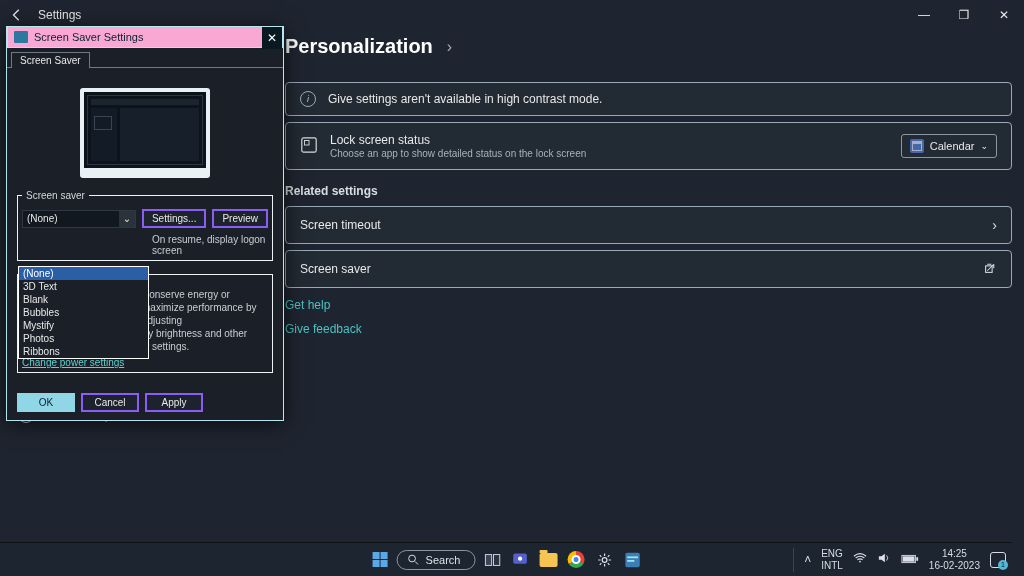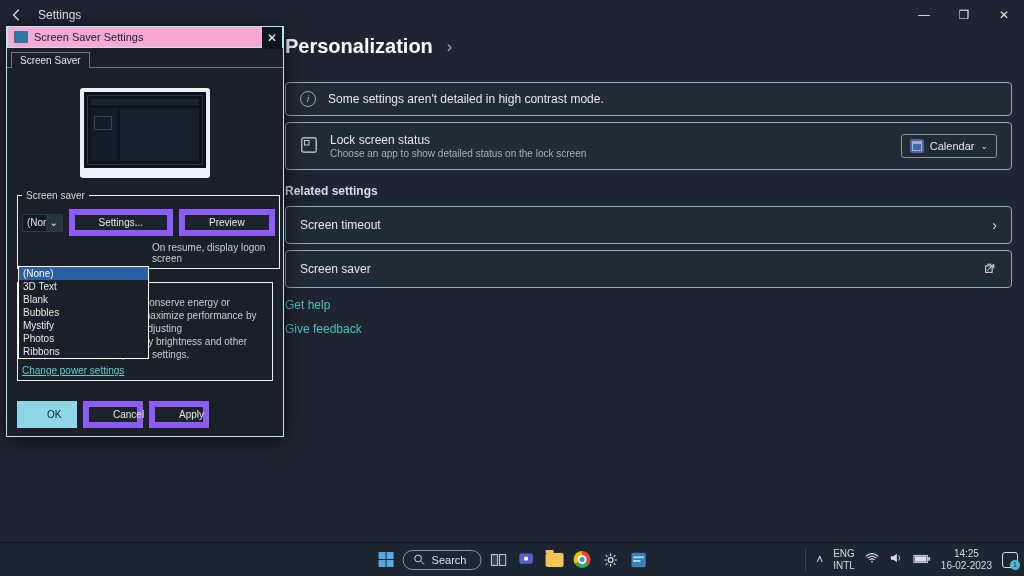--- a/index.html
+++ b/index.html
@@ -50,35 +50,35 @@
   .mon-inner .a{position:absolute; top:3px; left:3px; right:3px; height:6px; background:#1a2530;}
   .mon-inner .b{position:absolute; top:12px; left:3px; width:26px; bottom:3px; background:#131c26;}
   .mon-inner .c{position:absolute; top:12px; left:32px; right:3px; bottom:3px; background:#161f2a;}
   .mon-inner .d{position:absolute; top:20px; left:6px; width:18px; height:14px; border:1px solid #3a4552;}
 
   fieldset { border:1px solid #eef3f6; padding: 8px 4px 4px; font-size:10px; margin-bottom:8px;}
   legend { padding: 0 4px; font-size:10px; color:#d2d6da;}
   .ss-row { display:flex; gap:6px; align-items:center; margin-bottom:6px;}
   .combo { flex:1; height:18px; background:#111820; border:1px solid #2f3944; display:flex; align-items:center; padding:0 4px; font-size:10px; position:relative;}
   .combo .arr { position:absolute; right:0; top:0; bottom:0; width:16px; background:#2a323b; display:flex; align-items:center; justify-content:center;}
-  .btn { border:6px solid #8b5cf6; padding:2px 24px; font-size:10px; background:#1d232c;}
+  .btn { border:2px solid #8b5cf6; padding:2px 8px; font-size:10px; background:#1d232c;}
   .dropdown-list { position:absolute; left:11px; top:240px; width:131px; background:#1b2028; border:1px solid #fff; font-size:10px; z-index:5;}
   .dropdown-list div { padding:1px 4px; }
   .dropdown-list .sel { background:#2b5fa5; color:#fff;}
   
   .resume-text { font-size:10px; color:#c8cdd2;}
   .pm-text { font-size:10px; color:#c8cdd2; line-height:1.3;}
   .pm-link { color:#5ed0d0; font-size:10px; text-decoration:underline;}
   
   .dlg-buttons { display:flex; gap:6px; padding: 6px 10px 8px;}
   .dlg-buttons .btn { width:58px; text-align:center;}
   .dlg-buttons .btn.pri { background:#8fd6e6; color:#09202c; border-color:#8fd6e6;}
 
   
-  .taskbar { position:absolute; bottom:0; left:0; right:0; height:34px; background:#1c2530; display:flex; align-items:center; border-top:1px solid #0e1318;text-decoration:underline;}
+  .taskbar { position:absolute; bottom:0; left:0; right:12px; height:34px; background:#1c2530; display:flex; align-items:center; border-top:1px solid #0e1318;text-decoration:underline;}
   .tb-center { position:absolute; left:50%; transform:translateX(-50%); display:flex; align-items:center; gap:6px;}
   .tb-ic { width:22px; height:22px; display:flex; align-items:center; justify-content:center; font-size:14px;}
   .start-ic { display:grid; grid-template-columns:7px 7px; grid-template-rows:7px 7px; gap:1px;}
   .start-ic span{background:#5aa9e6;}
   .search-pill { border:1px solid #8a96a1; border-radius:14px; padding:3px 14px 3px 10px; display:flex; gap:6px; align-items:center; font-size:11px; color:#dce2e7;}
   .folder-ic{width:18px; height:14px; background:#f5c452; border-radius:2px; position:relative;}
   .folder-ic::before{content:""; position:absolute; top:-3px; left:0; width:8px; height:3px; background:#f5c452; border-radius:1px 1px 0 0;}
   .chrome-ic{width:17px;height:17px;border-radius:50%;background:conic-gradient(#e94435 0 120deg,#34a853 120deg 240deg,#fabb05 240deg 360deg);position:relative;}
   .chrome-ic::after{content:"";position:absolute;inset:4px;background:#4285f4;border-radius:50%;border:2px solid #fff;}
   
@@ -108,21 +108,21 @@
   </div>
 
   <div class="content">
     <div class="breadcrumb">
       <span>Personalization</span>
       <span class="chev">›</span>
     </div>
 
     <div class="row-card info">
       <div class="info-icon">i</div>
-      <div class="txt t1">Some settings aren't detailed in high contrast mode.</div>
+      <div class="txt t1">Give settings aren't available in high contrast mode.</div>
     </div>
 
     <div class="row-card">
       <div>
         <svg width="18" height="18" viewBox="0 0 20 20">
             <rect x="2" y="2" width="16" height="16" rx="2" stroke="#d8dde2" fill="none" stroke-width="1.3"></rect>
             <rect x="5" y="5" width="5" height="5" stroke="#d8dde2" fill="none"></rect>
           </svg>
       </div>
       <div class="txt">

